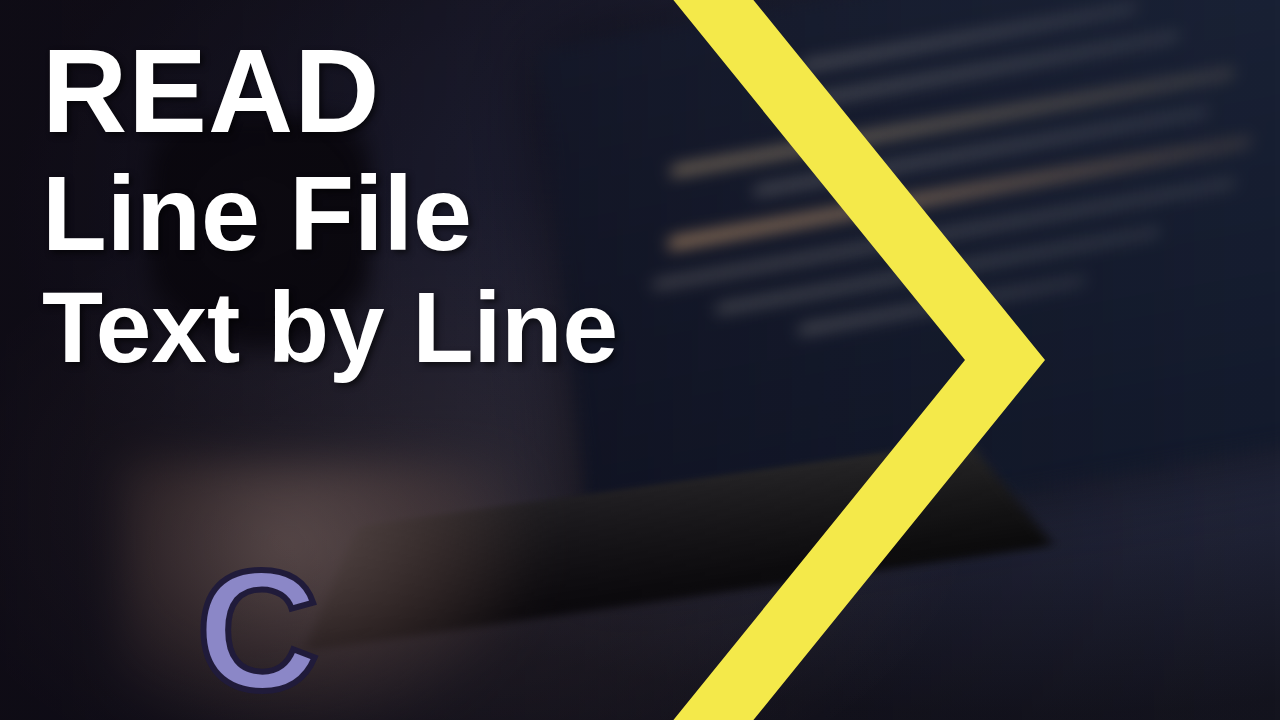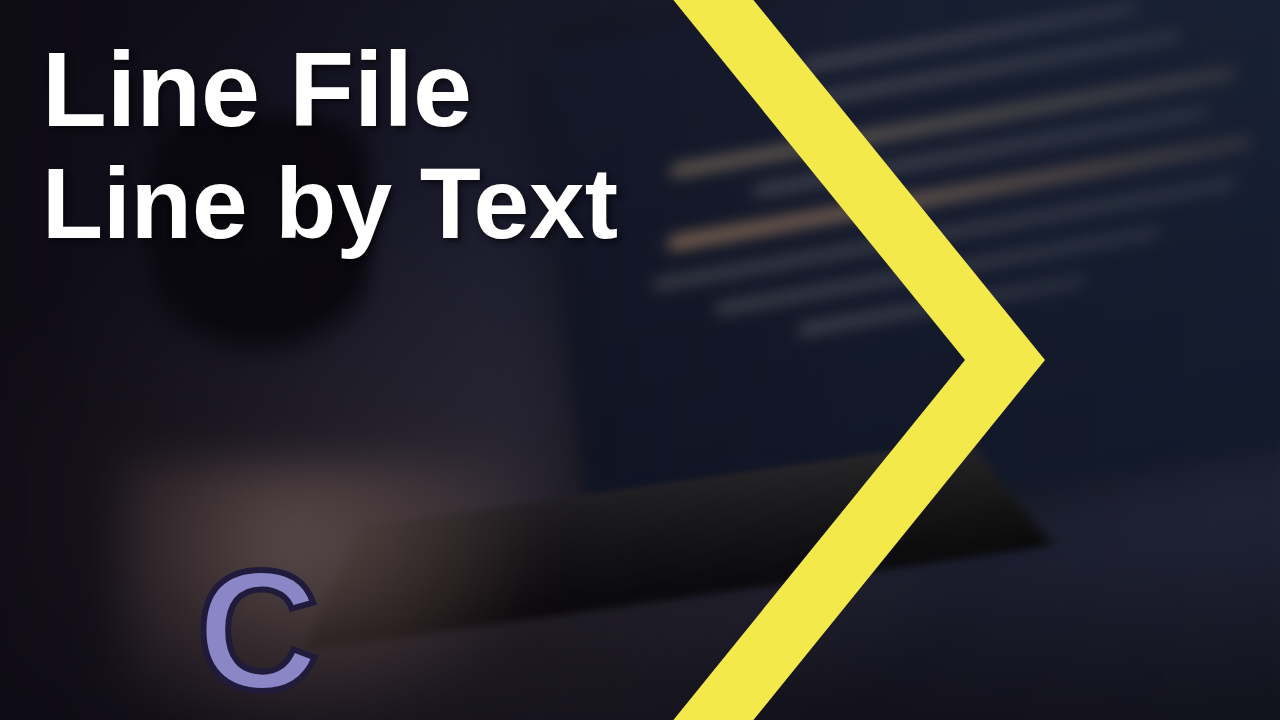--- a/index.html
+++ b/index.html
@@ -136,21 +136,22 @@
   <div class="base"></div>
   <div class="hand"></div>
 
   <div class="overlay"></div>
 
   <svg class="chevron" width="1280" height="720" viewBox="0 0 1280 720">
     <polygon points="560,-140 965,360 560,860 640,860 1045,360 640,-140" fill="#f4e94a"></polygon>
   </svg>
 
   <div class="headline">
+    <div class="row r1">READ</div>
     <div class="row r2">Line File</div>
-    <div class="row r3">Line by Text</div>
+    <div class="row r3">Text by Line</div>
   </div>
 
   <div class="cprog">
     <div class="bigC">C</div>
   </div>
 
 </div>
 
 </body></html>

